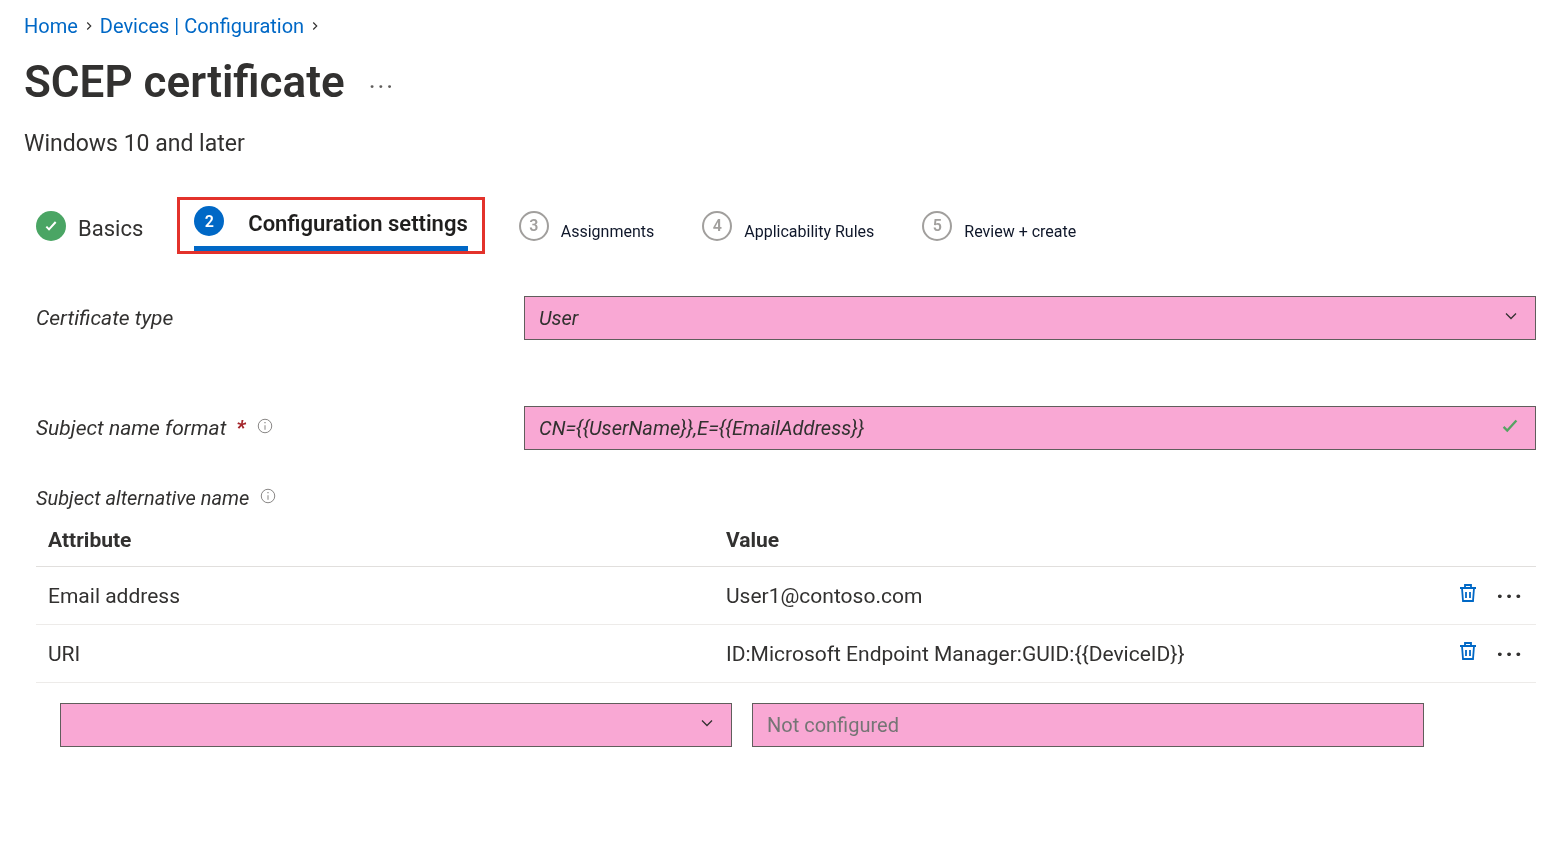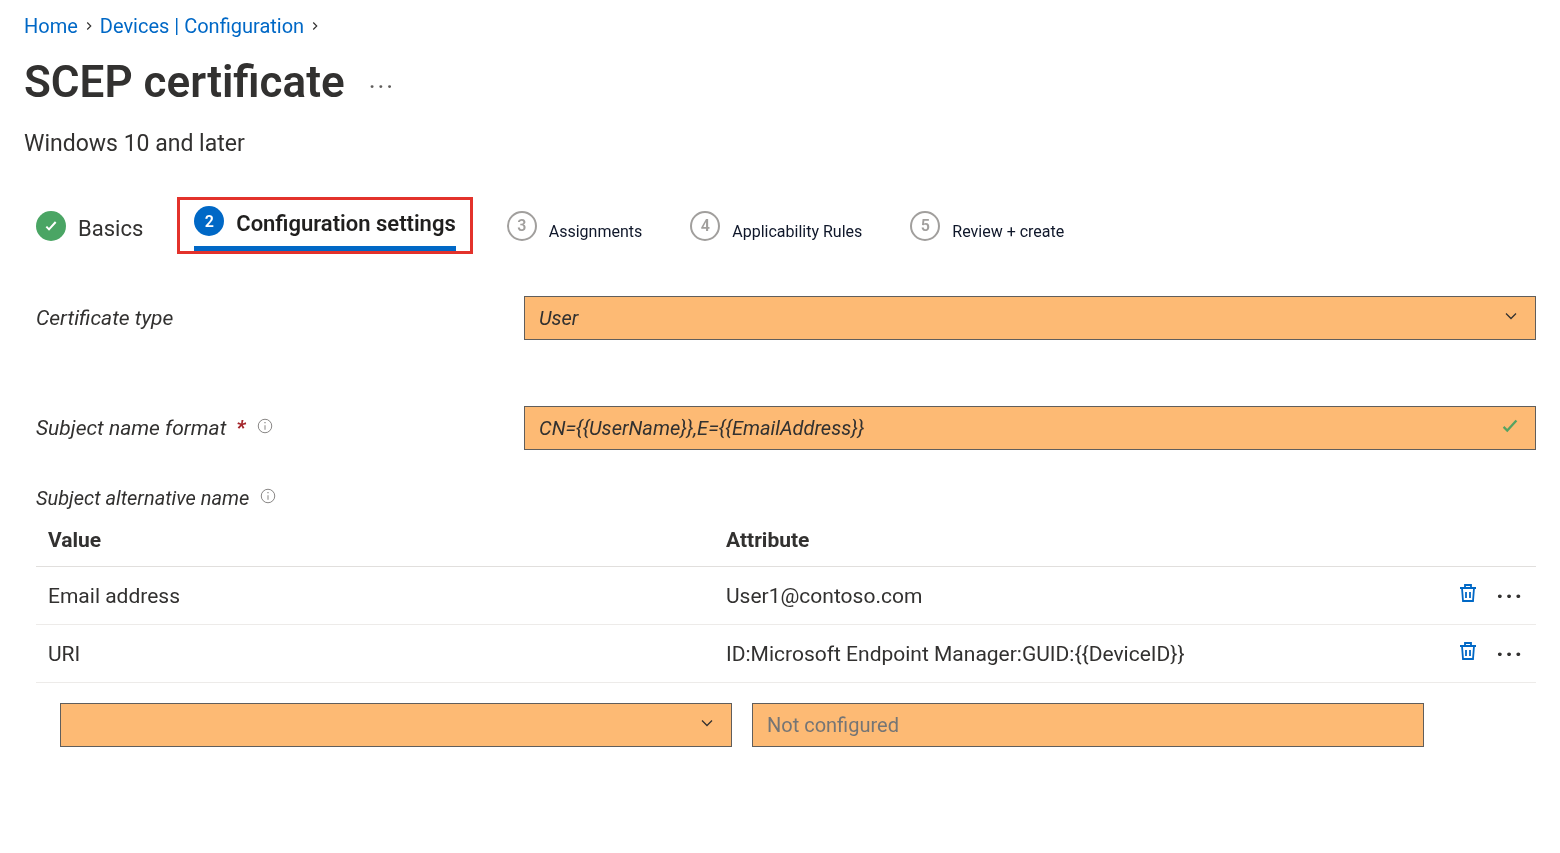--- a/index.html
+++ b/index.html
@@ -46,21 +46,21 @@
     border-radius: 50%;
     display: flex; align-items: center; justify-content: center;
     font-size: 16px; font-weight: 600;
     flex-shrink: 0;
   }
   .step-done .step-badge { background: #4aa564; color: #fff; }
   .step-done .step-badge svg { width: 16px; height: 16px; stroke: #fff; fill: none; stroke-width: 3; }
   .step-current .step-badge { background: #0068c6; color: #fff; }
   .step-future .step-badge { border: 2px solid #a19f9d; color: #a19f9d; background: #fff; }
   .step-label-done { color: #323130; font-size: 22px; }
-  .step-label-current { color: #201f1e; font-weight: 600; font-size: 22px; }
+  .step-label-current { color: #201f1e; font-weight: 600; font-size: 22px; margin-left: 12px; }
   .step-label-future { color: #0f172a; font-size: 16px; }
   .step-current-wrap {
     border: 3px solid #e3322b;
     padding: 6px 14px 0 14px;
     margin: -8px -14px 0 -14px;
     position: relative;
   }
   .step-current-underline {
     height: 5px;
     background: #0068c6;
@@ -72,21 +72,21 @@
   .form-label-cell { width: 488px; flex-shrink: 0; font-size: 21px; display: flex; align-items: center; gap: 10px; }
   .req { color: #a4262c; font-weight: 700; }
   .info-icon svg { width: 18px; height: 18px; stroke: #605e5c; fill: none; }
   .form-control-cell { flex: 1; }
   .select-ctl, .text-ctl {
     width: 100%;
     border: 1px solid #605e5c;
     padding: 8px 14px;
     font-size: 20px;
     font-family: inherit;
-    background: #fdba74;
+    background: #f9a8d4;
     display: flex;
     align-items: center;
     justify-content: space-between;
     cursor: pointer;
     height: 44px;
   }
   .chevron svg { width: 20px; height: 20px; stroke: #323130; fill: none; stroke-width: 1.5; }
   .valid-check svg { width: 22px; height: 22px; stroke: #55a362; fill: none; stroke-width: 2.5; }
   .spacer-row { height: 50px; }
   .san-heading { padding: 28px 0 4px; display:flex; align-items:center; gap:10px; }
@@ -221,22 +221,22 @@
           <circle cx="12" cy="12" r="9"></circle>
           <line x1="12" y1="11" x2="12" y2="17"></line>
           <circle cx="12" cy="7.5" r="0.8" fill="#605e5c" stroke="none"></circle>
         </svg>
     </span>
   </div>
 </div>
 
 <div class="table">
   <div class="thead">
+    <div>Attribute</div>
     <div>Value</div>
-    <div>Attribute</div>
     <div></div>
   </div>
 
   <div class="trow">
     <div>Email address</div>
     <div>User1@contoso.com</div>
     <div class="row-actions">
       <span class="trash">
         <svg viewBox="0 0 24 24">
             <path d="M4 7h16M9 7V4h6v3M6 7l1 13h10l1-13M10 11v6M14 11v6"></path>

